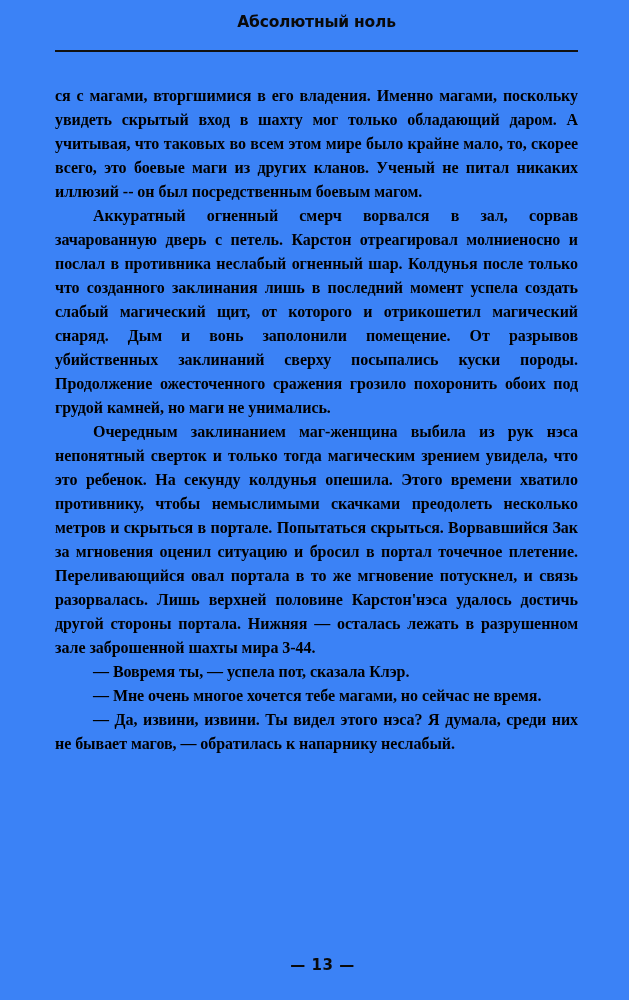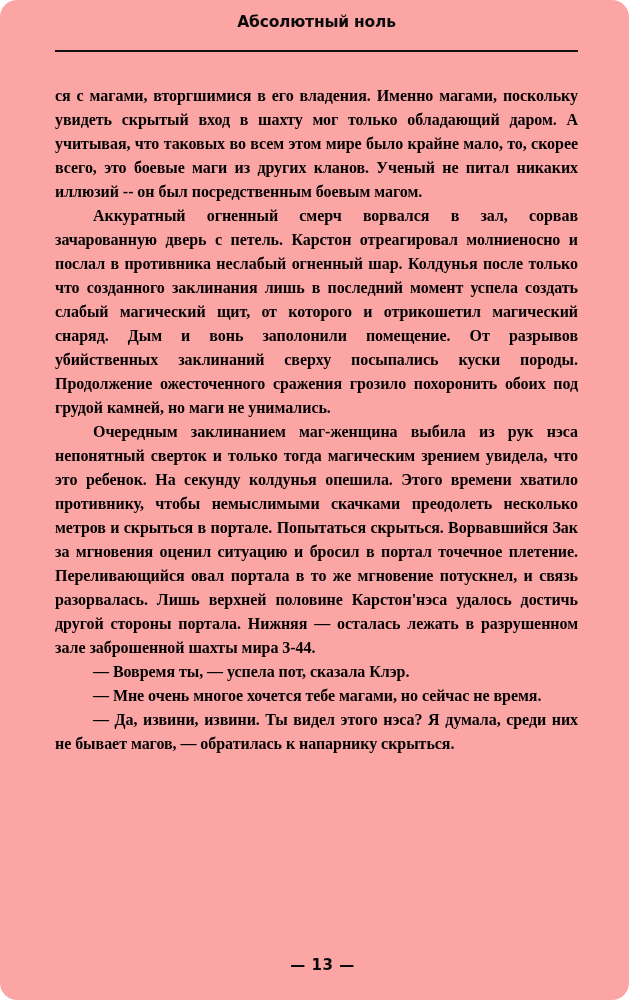--- a/index.html
+++ b/index.html
@@ -12,24 +12,23 @@
   body {
     font-family: "Liberation Serif", "DejaVu Serif", serif;
     color: #000000;
   }
 
   .page {
     position: relative;
     width: 629px;
     height: 1000px;
     margin: 0;
-    background: #fca5a5;
+    background: #3b82f6;
     overflow: hidden;
     box-sizing: border-box;
-    border-radius: 17px;
   }
 
   
   .running-head {
     position: absolute;
     top: 14px;
     left: 55px;
     width: 523px;
     text-align: center;
     font-family: "DejaVu Sans", "Liberation Sans", sans-serif;
@@ -102,18 +101,18 @@
   <div class="running-head">Абсолютный ноль</div>
 
   <div class="head-rule"></div>
 
   <div class="textblock">
     <p class="flush">ся с магами, вторгшимися в его владения. Именно магами, поскольку увидеть скрытый вход в шахту мог только обладающий даром. А учитывая, что таковых во всем этом мире было крайне мало, то, скорее всего, это боевые маги из других кланов. Ученый не питал никаких иллюзий -- он был посредственным боевым магом.</p>
     <p>Аккуратный огненный смерч ворвался в зал, сорвав зачарованную дверь с петель. Карстон отреагировал молниеносно и послал в противника неслабый огненный шар. Колдунья после только что созданного заклинания лишь в последний момент успела создать слабый магический щит, от которого и отрикошетил магический снаряд. Дым и вонь заполонили помещение. От разрывов убийственных заклинаний сверху посыпались куски породы. Продолжение ожесточенного сражения грозило похоронить обоих под грудой камней, но маги не унимались.</p>
     <p>Очередным заклинанием маг-женщина выбила из рук нэса непонятный сверток и только тогда магическим зрением увидела, что это ребенок. На секунду колдунья опешила. Этого времени хватило противнику, чтобы немыслимыми скачками преодолеть несколько метров и скрыться в портале. Попытаться скрыться. Ворвавшийся Зак за мгновения оценил ситуацию и бросил в портал точечное плетение. Переливающийся овал портала в то же мгновение потускнел, и связь разорвалась. Лишь верхней половине Карстон'нэса удалось достичь другой стороны портала. Нижняя — осталась лежать в разрушенном зале заброшенной шахты мира 3-44.</p>
     <p>— Вовремя ты, — успела пот, сказала Клэр.</p>
     <p>— Мне очень многое хочется тебе магами, но сейчас не время.</p>
-    <p>— Да, извини, извини. Ты видел этого нэса? Я думала, среди них не бывает магов, — обратилась к напарнику скрыться.</p>
+    <p>— Да, извини, извини. Ты видел этого нэса? Я думала, среди них не бывает магов, — обратилась к напарнику неслабый.</p>
   </div>
 
   <div class="folio">— 13 —</div>
 
 </div>
 
 </body></html>

